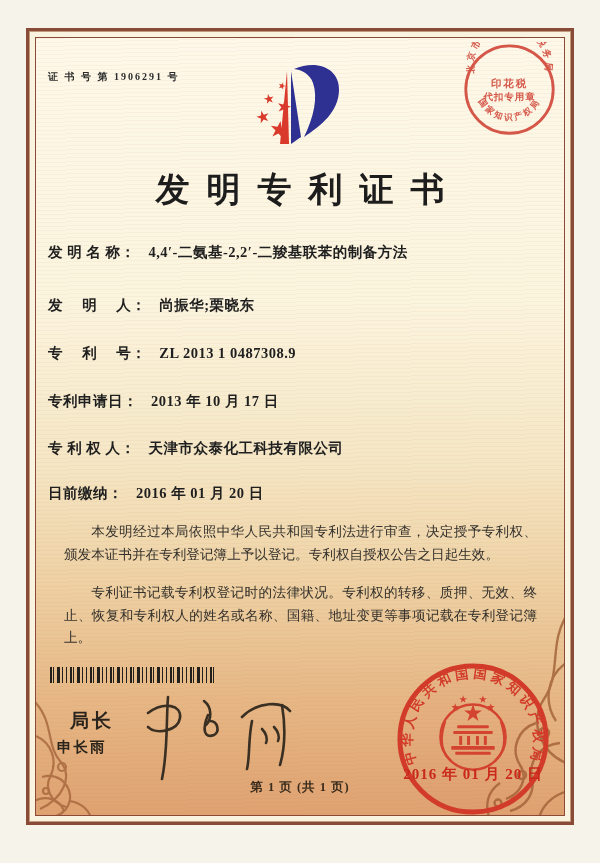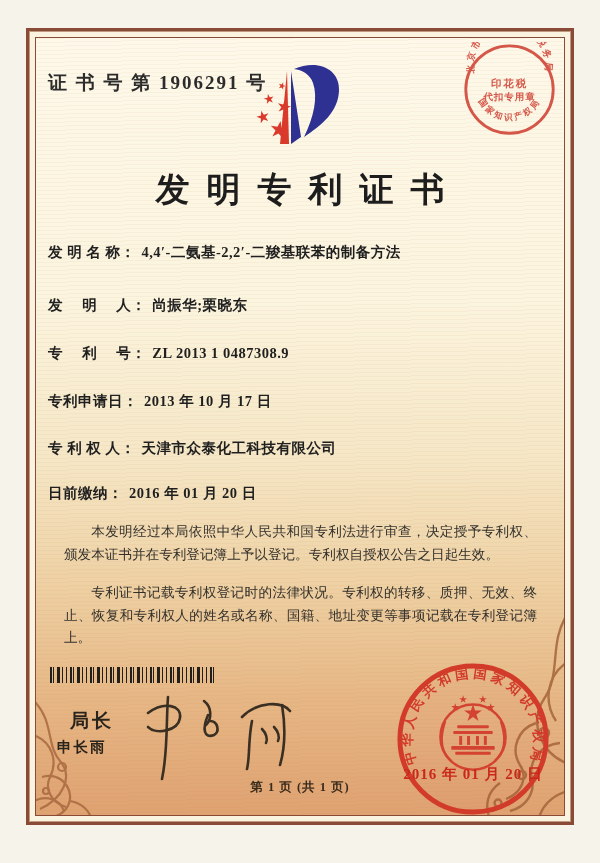--- a/index.html
+++ b/index.html
@@ -17,30 +17,30 @@
   .frame-inner{
     position:absolute;left:6px;top:6px;right:6px;bottom:6px;
     border:1px solid #8a4a38;
     background:
       repeating-linear-gradient(179deg, rgba(187,108,48,.055) 0 1px, rgba(187,108,48,0) 1px 4px),
       linear-gradient(180deg,#fdf8e9 0%,#fbf4de 34%,#f5e7c6 54%,#eed1a4 70%,#e6b785 85%,#dfa271 100%);
     overflow:hidden;
   }
   .abs{position:absolute;}
   .cert-number{
-    left:12px;top:32px;font-size:19px;letter-spacing:2px;color:#2c2c2c;font-weight:600;
+    left:12px;top:32px;font-size:10px;letter-spacing:2px;color:#2c2c2c;font-weight:600;
   }
   .title{
     left:0;top:129px;width:100%;text-align:center;
     font-size:34px;font-weight:700;color:#1d1d1d;
     letter-spacing:17px;text-indent:17px;
     font-family:"Liberation Serif","DejaVu Serif",serif;
   }
   .field-row{left:12px;font-size:14.5px;color:#1f1f1f;font-weight:600;letter-spacing:.5px;white-space:nowrap;}
-  .field-row .val{margin-left:6px;}
+  .field-row .val{margin-left:13px;}
   .body-text{
     left:12px;top:467px;width:505px;
     font-size:13.6px;line-height:22.6px;color:#33302b;
     text-align:justify;font-weight:500;
   }
   .body-text p{margin:16px;text-indent:2em;}
   .barcode{
     left:14px;top:629px;width:166px;height:16px;
     background:repeating-linear-gradient(90deg,
       #23201c 0 2px,transparent 2px 3px,

